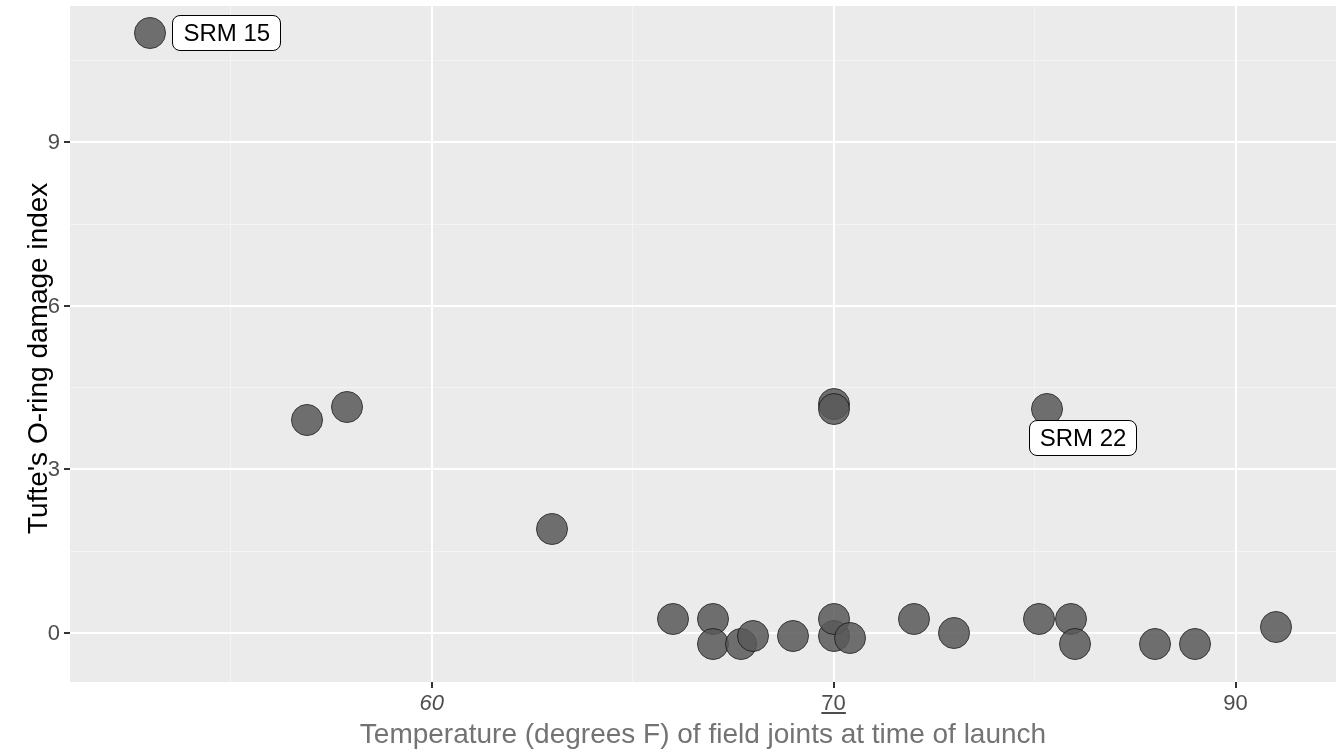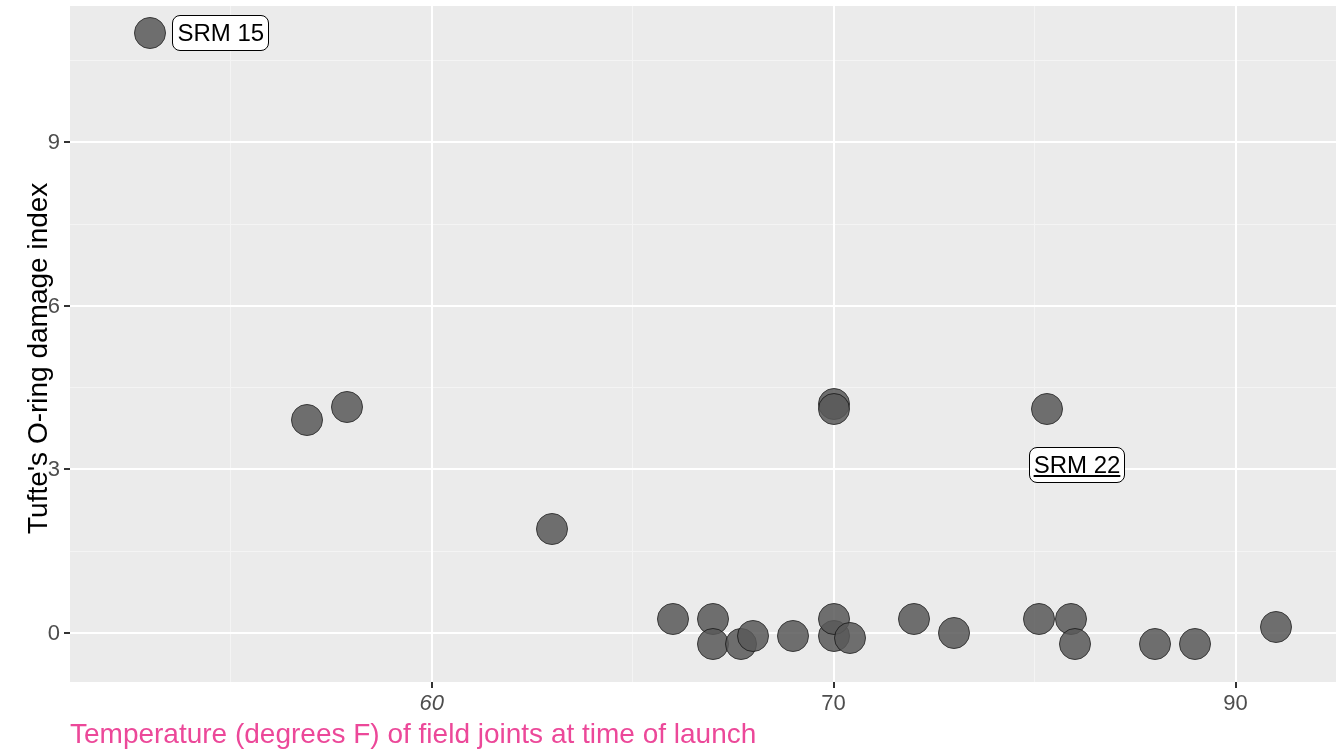--- a/index.html
+++ b/index.html
@@ -38,22 +38,22 @@
   .tick-label-y {
     position: absolute;
     font-size: 22px;
     color: #4d4d4d;
     text-align: right;
     transform: translateY(-50%);
   }
   .axis-label-x {
     position: absolute;
     font-size: 28px;
-    color: #ec4899;
-    text-align: left;
+    color: #737373;
+    text-align: center;
     width: 100%;
   }
   .axis-label-y {
     position: absolute;
     font-size: 28px;
     color: #000000;
     text-align: center;
     transform-origin: left top;
     transform: rotate(-90deg);
     white-space: nowrap;
@@ -77,21 +77,21 @@
     border: 1.5px solid #1a1a1a;
     opacity: 0.85;
     transform: translate(-50%, -50%);
     box-sizing: border-box;
   }
   .annotation {
     position: absolute;
     background: #ffffff;
     border: 1.5px solid #000000;
     border-radius: 8px;
-    padding: 3px 4px;
+    padding: 3px 10px;
     font-size: 24px;
     color: #000000;
     white-space: nowrap;
   }
 </style>
 </head>
 <body>
 
 <div class="chart-container">
   <div class="panel" id="panel" style="left: 70px; top: 6px; width: 1266px; height: 676px;"></div>
@@ -132,27 +132,27 @@
       <div class="point" style="width: 32px; height: 32px; left: 1038.59px; top: 619.306px;"></div>
       <div class="point" style="width: 32px; height: 32px; left: 1046.63px; top: 409.419px;"></div>
       <div class="point" style="width: 32px; height: 32px; left: 1070.74px; top: 619.306px;"></div>
       <div class="point" style="width: 32px; height: 32px; left: 1074.76px; top: 643.839px;"></div>
       <div class="point" style="width: 32px; height: 32px; left: 1155.14px; top: 643.839px;"></div>
       <div class="point" style="width: 32px; height: 32px; left: 1195.33px; top: 643.839px;"></div>
       <div class="point" style="width: 32px; height: 32px; left: 1275.71px; top: 627.484px;"></div>
     </div>
   <div id="annotations-layer">
       <div class="annotation" style="left: 172.381px; top: 15.2581px;">SRM 15</div>
-      <div class="annotation" style="left: 1028.63px; top: 447px; text-decoration: underline;">SRM 22</div>
+      <div class="annotation" style="left: 1028.63px; top: 420px;">SRM 22</div>
     </div>
   <div id="axis-layer">
       <div class="tick-mark-x" style="left: 430.714px; top: 682px;"></div>
       <div class="tick-label-x" style="left: 431.714px; top: 690px; font-style: italic;">60</div>
       <div class="tick-mark-x" style="left: 832.619px; top: 682px;"></div>
-      <div class="tick-label-x" style="left: 833.619px; top: 690px;">70</div>
+      <div class="tick-label-x" style="left: 833.619px; top: 690px; text-decoration: underline;">70</div>
       <div class="tick-mark-x" style="left: 1234.52px; top: 682px;"></div>
       <div class="tick-label-x" style="left: 1235.52px; top: 690px;">90</div>
       <div class="tick-mark-y" style="top: 631.935px; left: 64px;"></div>
       <div class="tick-label-y" style="right: 1284px; top: 632.935px;">0</div>
       <div class="tick-mark-y" style="top: 468.387px; left: 64px;"></div>
       <div class="tick-label-y" style="right: 1284px; top: 469.387px;">3</div>
       <div class="tick-mark-y" style="top: 304.839px; left: 64px;"></div>
       <div class="tick-label-y" style="right: 1284px; top: 305.839px;">6</div>
       <div class="tick-mark-y" style="top: 141.29px; left: 64px;"></div>
       <div class="tick-label-y" style="right: 1284px; top: 142.29px;">9</div>

